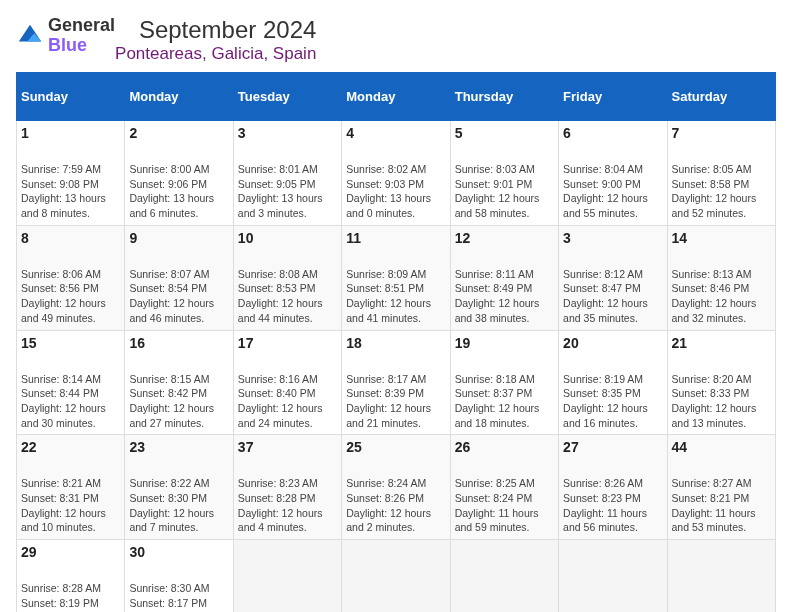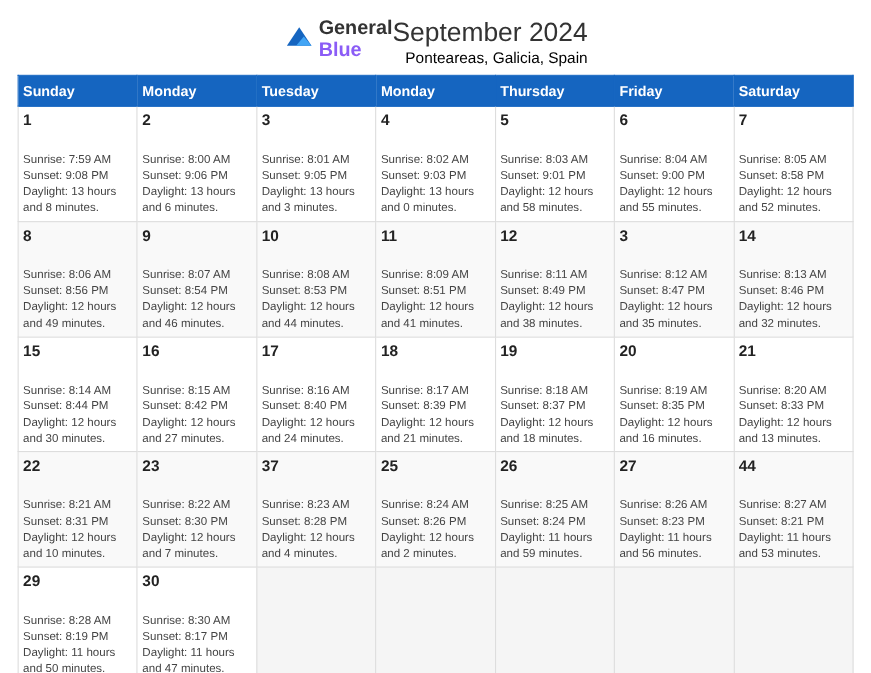--- a/index.html
+++ b/index.html
@@ -5,21 +5,21 @@
     * { box-sizing: border-box; margin: 0; padding: 0; }
     body {
       font-family: Arial, sans-serif;
       background: #fff;
       width: 792px;
       min-height: 612px;
       padding: 16px;
     }
     .header {
       display: flex;
-      justify-content: center;
+      justify-content: flex-start;
       align-items: flex-start;
       margin-bottom: 8px;
     }
     .logo {
       display: flex;
       align-items: center;
       gap: 4px;
     }
     .logo-text {
       font-size: 18px;
@@ -36,35 +36,35 @@
     }
     .title-block {
       text-align: right;
     }
     .title-block h1 {
       font-size: 24px;
       font-weight: normal;
       color: #333;
     }
     .title-block h2 {
-      font-size: 14px;
+      font-size: 17px;
       font-weight: normal;
-      color: #000000;
+      color: #701a75;
     }
     table {
       width: 100%;
       border-collapse: collapse;
       font-size: 11px;
     }
     thead tr {
       background-color: #1565c0;
       color: #fff;
     }
     thead th {
-      padding: 6px 4px;
+      padding: 16px 4px;
       text-align: left;
       font-size: 13px;
       font-weight: bold;
       border: 1px solid #1565c0;
     }
     tbody tr {
       border-bottom: 1px solid #ccc;
     }
     tbody tr:nth-child(even) {
       background-color: #f9f9f9;

